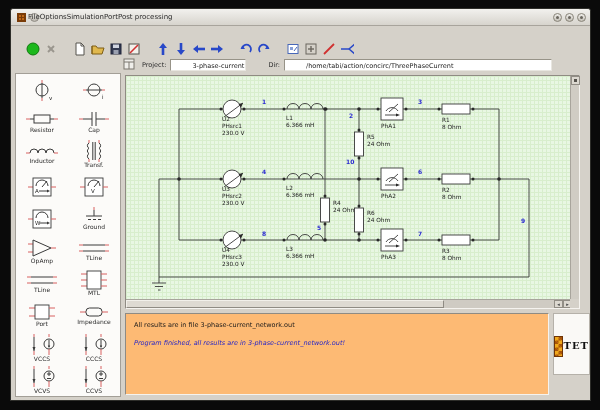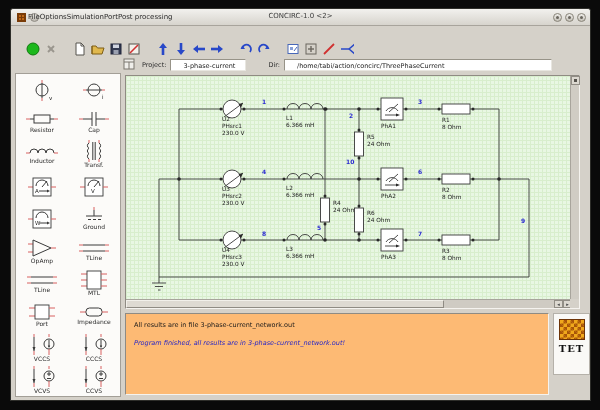--- a/index.html
+++ b/index.html
@@ -28,21 +28,21 @@
   .menubar span { cursor:default; }
   
   .toolbar { position:absolute; left:0; top:31px; width:100%; height:17px; display:flex;
              align-items:center; padding-left:15px; gap:4px; }
   .ticon { width:14px; height:14px; display:flex; align-items:center; justify-content:center; }
   .tsp { width:7px; }
   
   .projrow { position:absolute; left:0; top:48px; width:100%; height:16px; display:flex;
              align-items:center; font-size:6.5px; color:#2c2c2c; }
   .field { background:#fff; border:1px solid #979388; border-right-color:#e8e6e0;
-           border-bottom-color:#e8e6e0; height:12px; line-height:10px; padding:1px 12px;
+           border-bottom-color:#e8e6e0; height:12px; line-height:10px; padding:1px 21px;
            font-size:6.5px; color:#222; overflow:hidden; white-space:nowrap; }
   
   .palette { position:absolute; left:4px; top:64px; width:106px; height:324px;
              background:#fcfbf9; border:1px solid #a39f97;
              display:grid; grid-template-columns:1fr 1fr; grid-auto-rows:32.2px; }
   .pcell { display:flex; flex-direction:column; align-items:center; justify-content:center; }
   .pcell .plabel { font-size:6px; color:#2a2a2a; margin-top:0px; line-height:6px; }
   .ps { stroke:#3a3a3a; stroke-width:1; fill:none; }
   .psf { fill:#3a3a3a; stroke:none; }
   .rp { stroke:#d86060; stroke-width:1; }
@@ -71,37 +71,36 @@
   .hbtn { position:absolute; top:0; width:9px; height:8px; background:#dcd8d0;
           border:1px solid #928e86; font-size:5px; color:#444; text-align:center; line-height:7px; }
   .corner { position:absolute; right:0; bottom:0; width:9px; height:9px; background:#d5d1c9; }
   
   .console { position:absolute; left:114px; top:304px; width:424px; height:82px; background:#fdba74;
              border:1px solid; border-color:#8f8b83 #f5f3ef #f5f3ef #8f8b83; padding:7px 8px; }
   .cline { font-size:6.5px; color:#1a1a1a; margin-bottom:9.5px; white-space:nowrap; }
   .cline.blue { color:#2323c8;font-style:italic; }
   
   .logopanel { position:absolute; left:542px; top:304px; width:37px; height:62px; background:#faf9f6;
-               border:1px solid #b5b1a9; display:flex; flex-direction:column; align-items:center; }
+               border:1px solid #b5b1a9; display:flex; flex-direction:row; align-items:center; }
   .checker { width:26px; height:21px; margin-top:5px; border:1px solid #6e3406;
              background-image:linear-gradient(45deg,#a85408 25%,transparent 25%,transparent 75%,#a85408 75%),
                               linear-gradient(45deg,#a85408 25%,#f0a81c 25%,#f0a81c 75%,#a85408 75%);
              background-size:7px 7px; background-position:0 0,3.5px 3.5px; }
   .logotext { font-family:"DejaVu Serif",serif; font-weight:bold; font-size:10px; color:#111;
               letter-spacing:1px; margin-top:3px; }
 </style>
 </head>
 <body>
 
 <div class="window">
 
   <div class="titlebar">
     <span class="win-icon"></span>
     <span class="win-circle"></span>
-    <div class="title">CONCIRC-1.0 &lt;2&gt;</div>
     <span class="tb-btn" style="right:28px;">
         <i></i>
       </span>
     <span class="tb-btn" style="right:16px;">
         <i></i>
       </span>
     <span class="tb-btn" style="right:4px;">
         <i></i>
       </span>
   </div>

